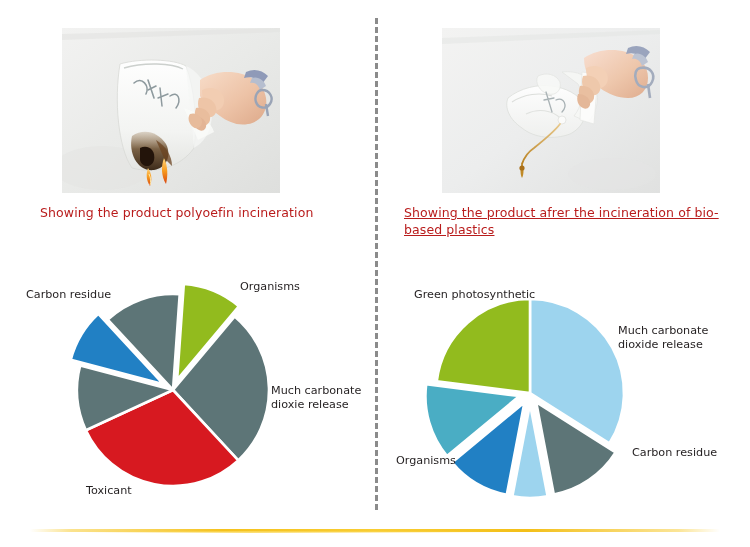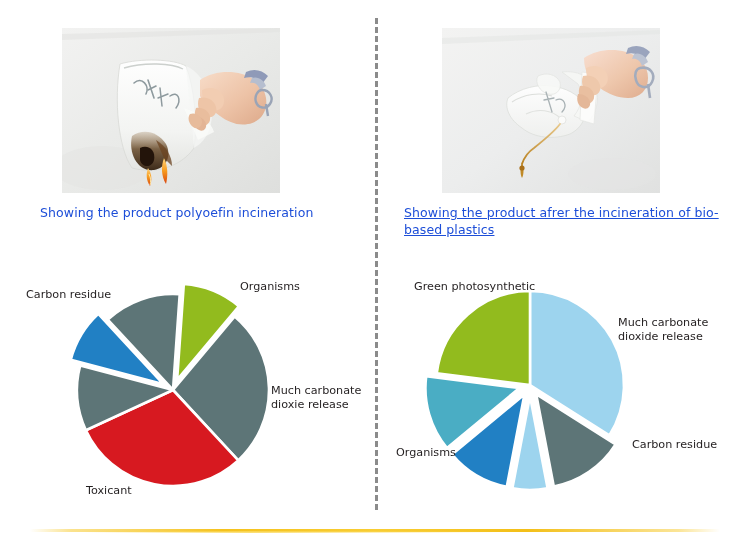--- a/index.html
+++ b/index.html
@@ -35,30 +35,30 @@
   #photo-left  { left: 62px;  top: 28px; width: 218px; height: 165px; }
   #photo-right { left: 442px; top: 28px; width: 218px; height: 165px; }
 
   .photo svg { display: block; width: 100%; height: 100%; }
 
   
   .caption {
     position: absolute;
     font-size: 12.5px;
     line-height: 17px;
-    color: #1d4ed8;
+    color: #b91c1c;
     letter-spacing: .1px;
   }
   #caption-left  { left: 40px;  top: 204px; width: 320px; }
   #caption-right { left: 404px; top: 204px; width: 330px; text-decoration: underline; }
 
   
   .pie-wrap { position: absolute; }
   #pie-left-wrap  { left: 18px;  top: 268px; width: 350px; height: 235px; }
-  #pie-right-wrap { left: 392px; top: 260px; width: 350px; height: 235px; }
+  #pie-right-wrap { left: 392px; top: 268px; width: 350px; height: 235px; }
   .pie-wrap svg { display: block; width: 100%; height: 100%; overflow: visible; }
 
   .slice-label {
     font-family: "DejaVu Sans", "Liberation Sans", sans-serif;
     font-size: 11.2px;
     fill: #231f20;
   }
 
   
   #gold-rule {

